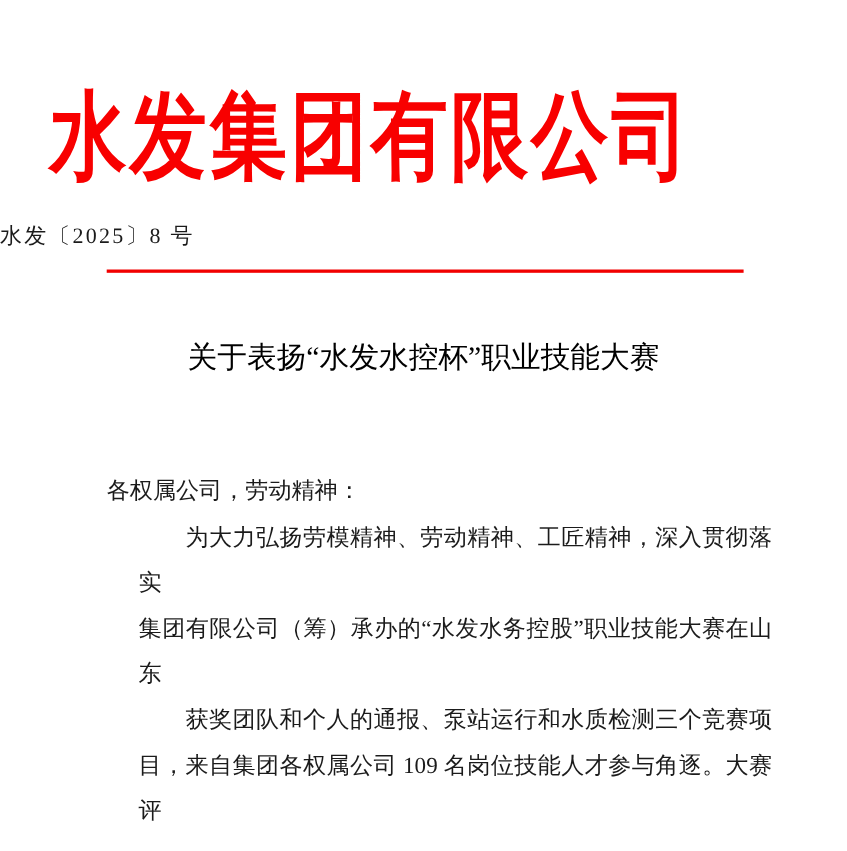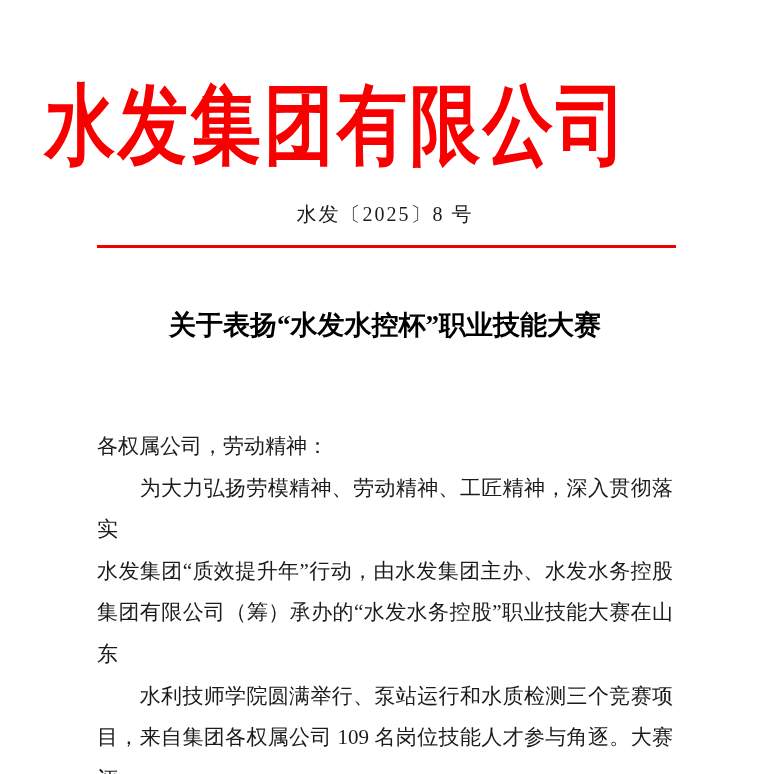--- a/index.html
+++ b/index.html
@@ -32,57 +32,57 @@
     letter-spacing: 3px;
     white-space: nowrap;
     transform: scaleY(1.25);
     transform-origin: center top;
   }
   
   .doc-number {
     position: absolute;
     top: 201px; left: 0;
     width: 770px;
-    text-align: center;
     font-size: 20px;
     color: #1b1b1b;
     letter-spacing: 2px;
   }
   
   .red-divider {
     position: absolute;
     top: 245px; left: 97px;
     width: 579px; height: 3px;
     background: #f20000;
   }
   
   .doc-title {
     position: absolute;
     top: 305px; left: 97px;
     width: 576px;
     text-align: center;
     font-size: 27px;
-    font-weight: bold;
+    font-weight: normal;
     color: #000000;
     line-height: 40px;
   }
   
   .body-text {
     position: absolute;
     top: 426px; left: 97px;
     width: 576px;
     font-size: 21px;
     color: #1b1b1b;
     line-height: 41.6px;
   }
   .body-line { width: 576px; white-space: nowrap; }
   .body-line.just {
     white-space: normal;
     text-align: justify;
     text-align-last: justify;
+    margin-left: 29px;
   }
 </style>
 </head>
 <body>
 
 <div class="page">
 
   <div class="org-title-wrap">
     <span class="org-title">水发集团有限公司</span>
   </div>
@@ -91,20 +91,19 @@
 
   <div class="red-divider"></div>
 
   <div class="doc-title">
     <div>关于表扬“水发水控杯”职业技能大赛</div>
   </div>
 
   <div class="body-text">
     <div class="body-line">各权属公司，劳动精神：</div>
     <div class="body-line just">　　为大力弘扬劳模精神、劳动精神、工匠精神，深入贯彻落实</div>
-    <div class="body-line just">水发集团“质效提升年”行动，由水发集团主办、水发水务控股</div>
     <div class="body-line just">集团有限公司（筹）承办的“水发水务控股”职业技能大赛在山东</div>
-    <div class="body-line just">　　水利技师学院圆满举行、泵站运行和水质检测三个竞赛项</div>
+    <div class="body-line just">　　获奖团队和个人的通报、泵站运行和水质检测三个竞赛项</div>
     <div class="body-line just">目，来自集团各权属公司 109 名岗位技能人才参与角逐。大赛评</div>
 
   </div>
 
 </div>
 
 </body></html>

